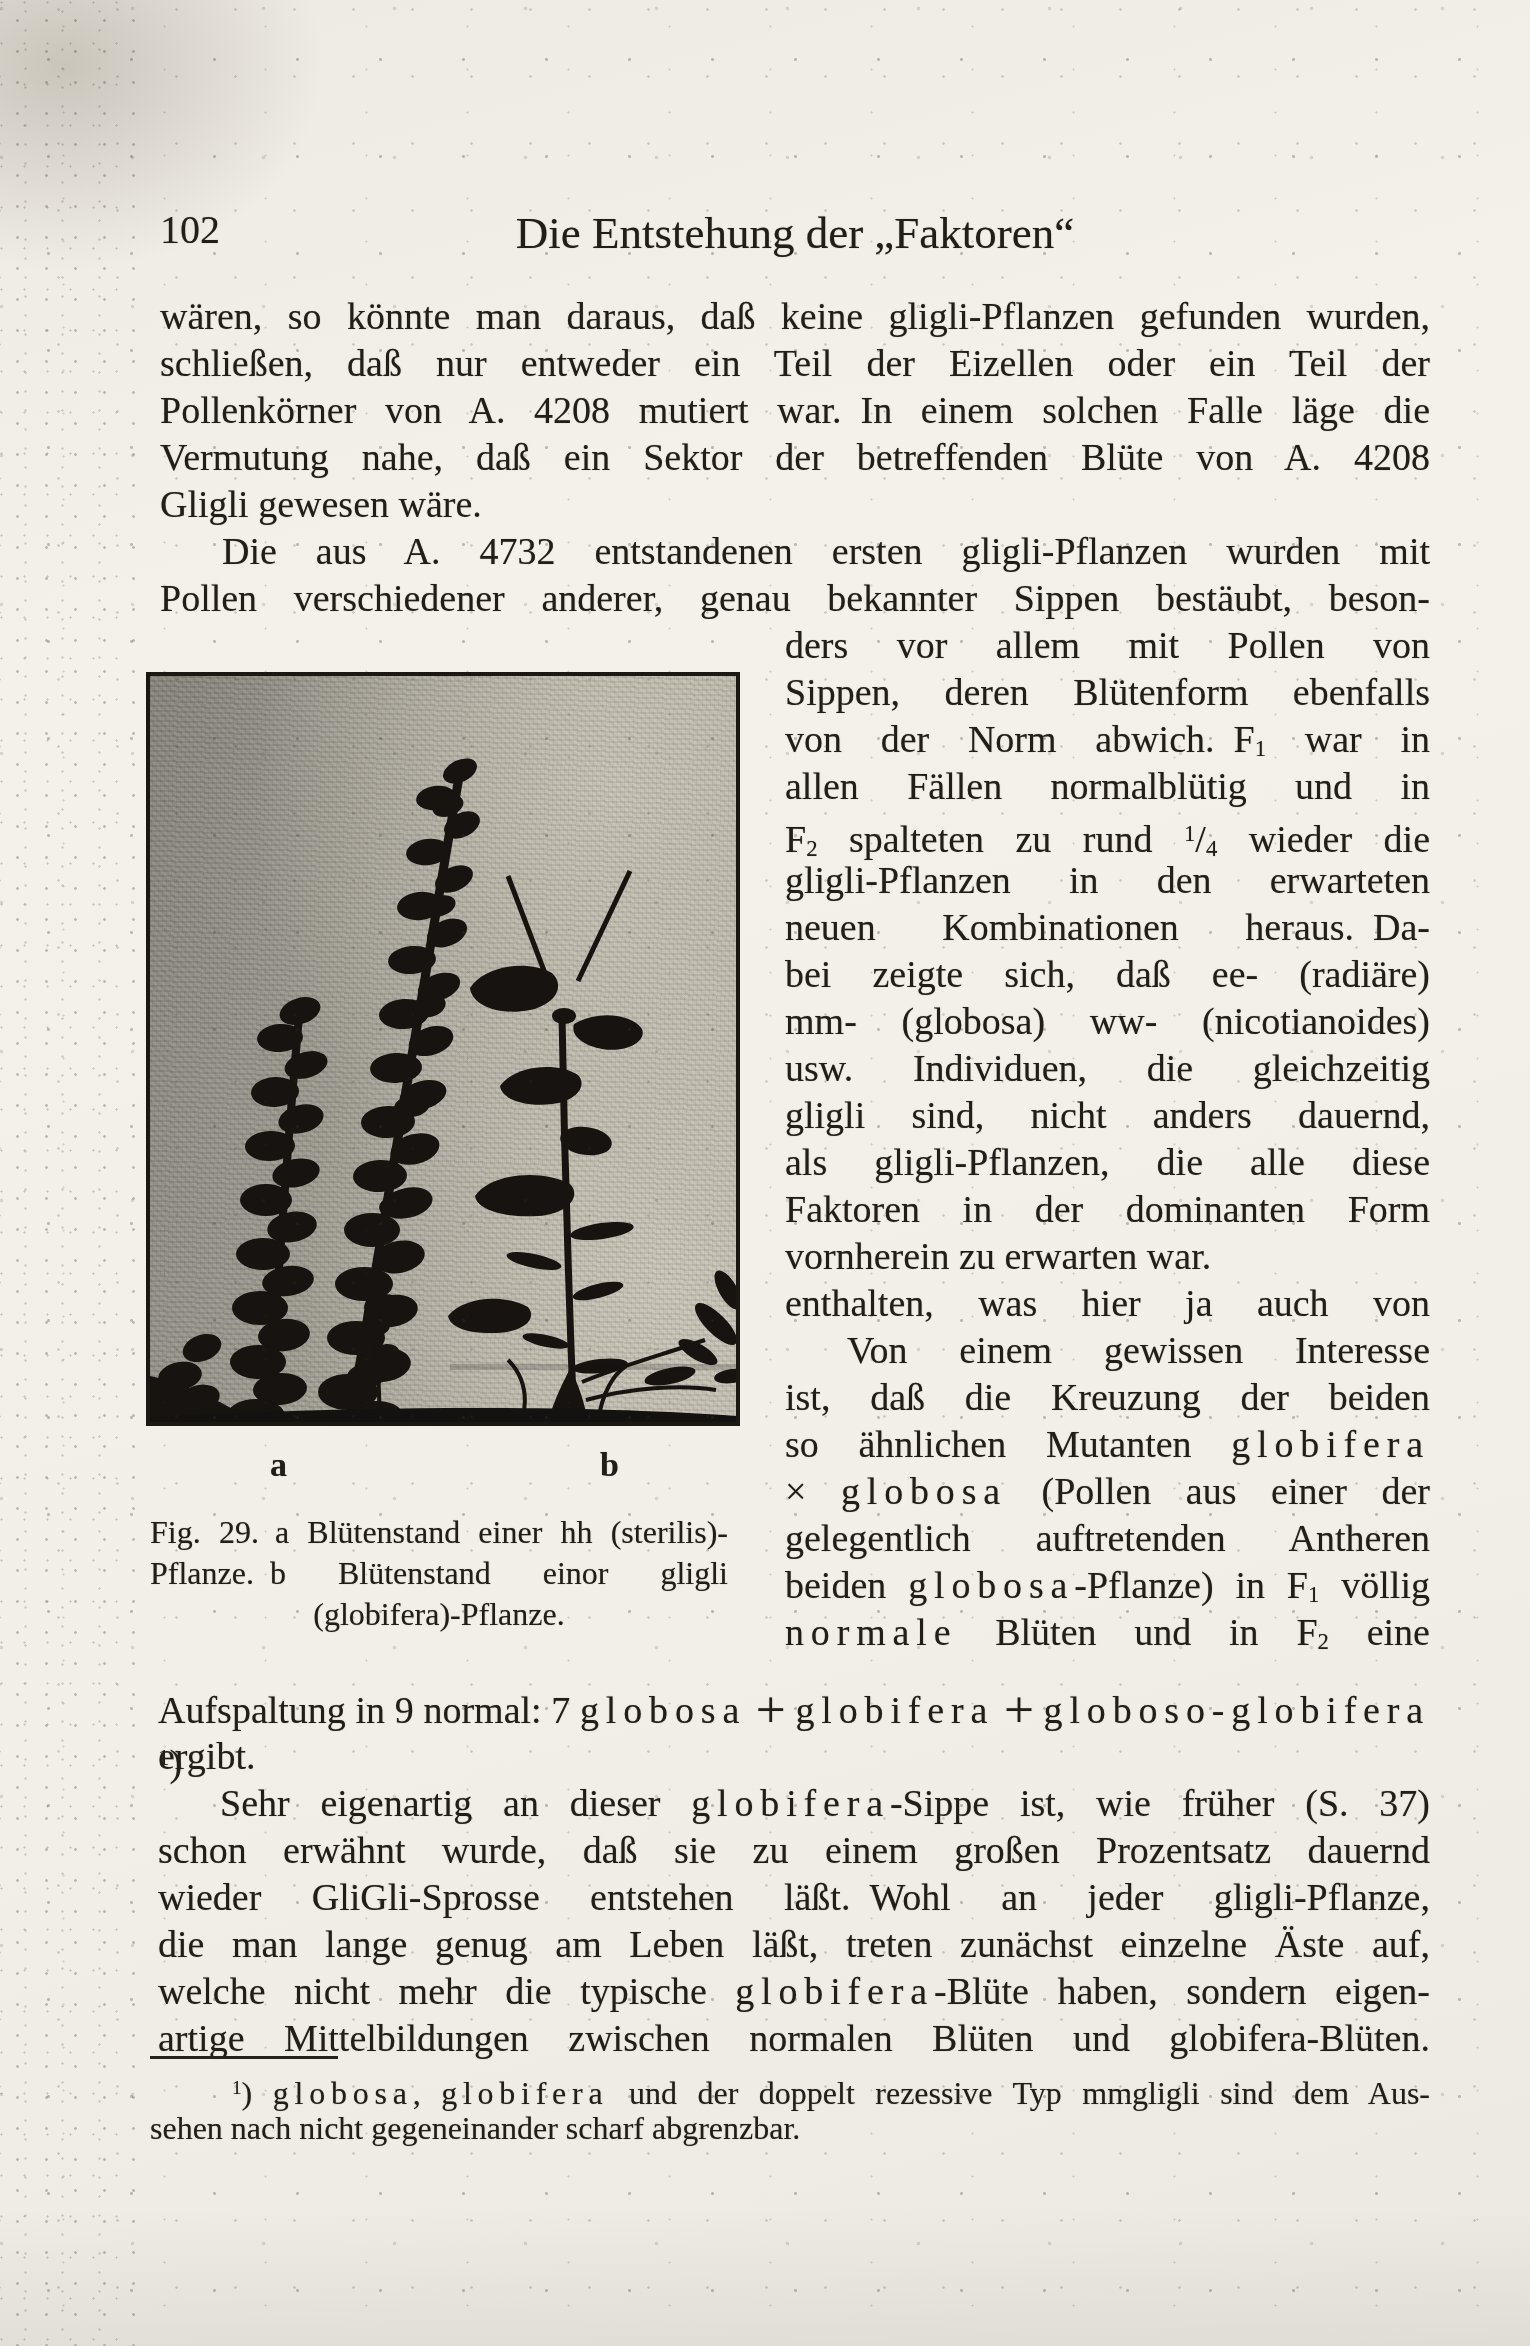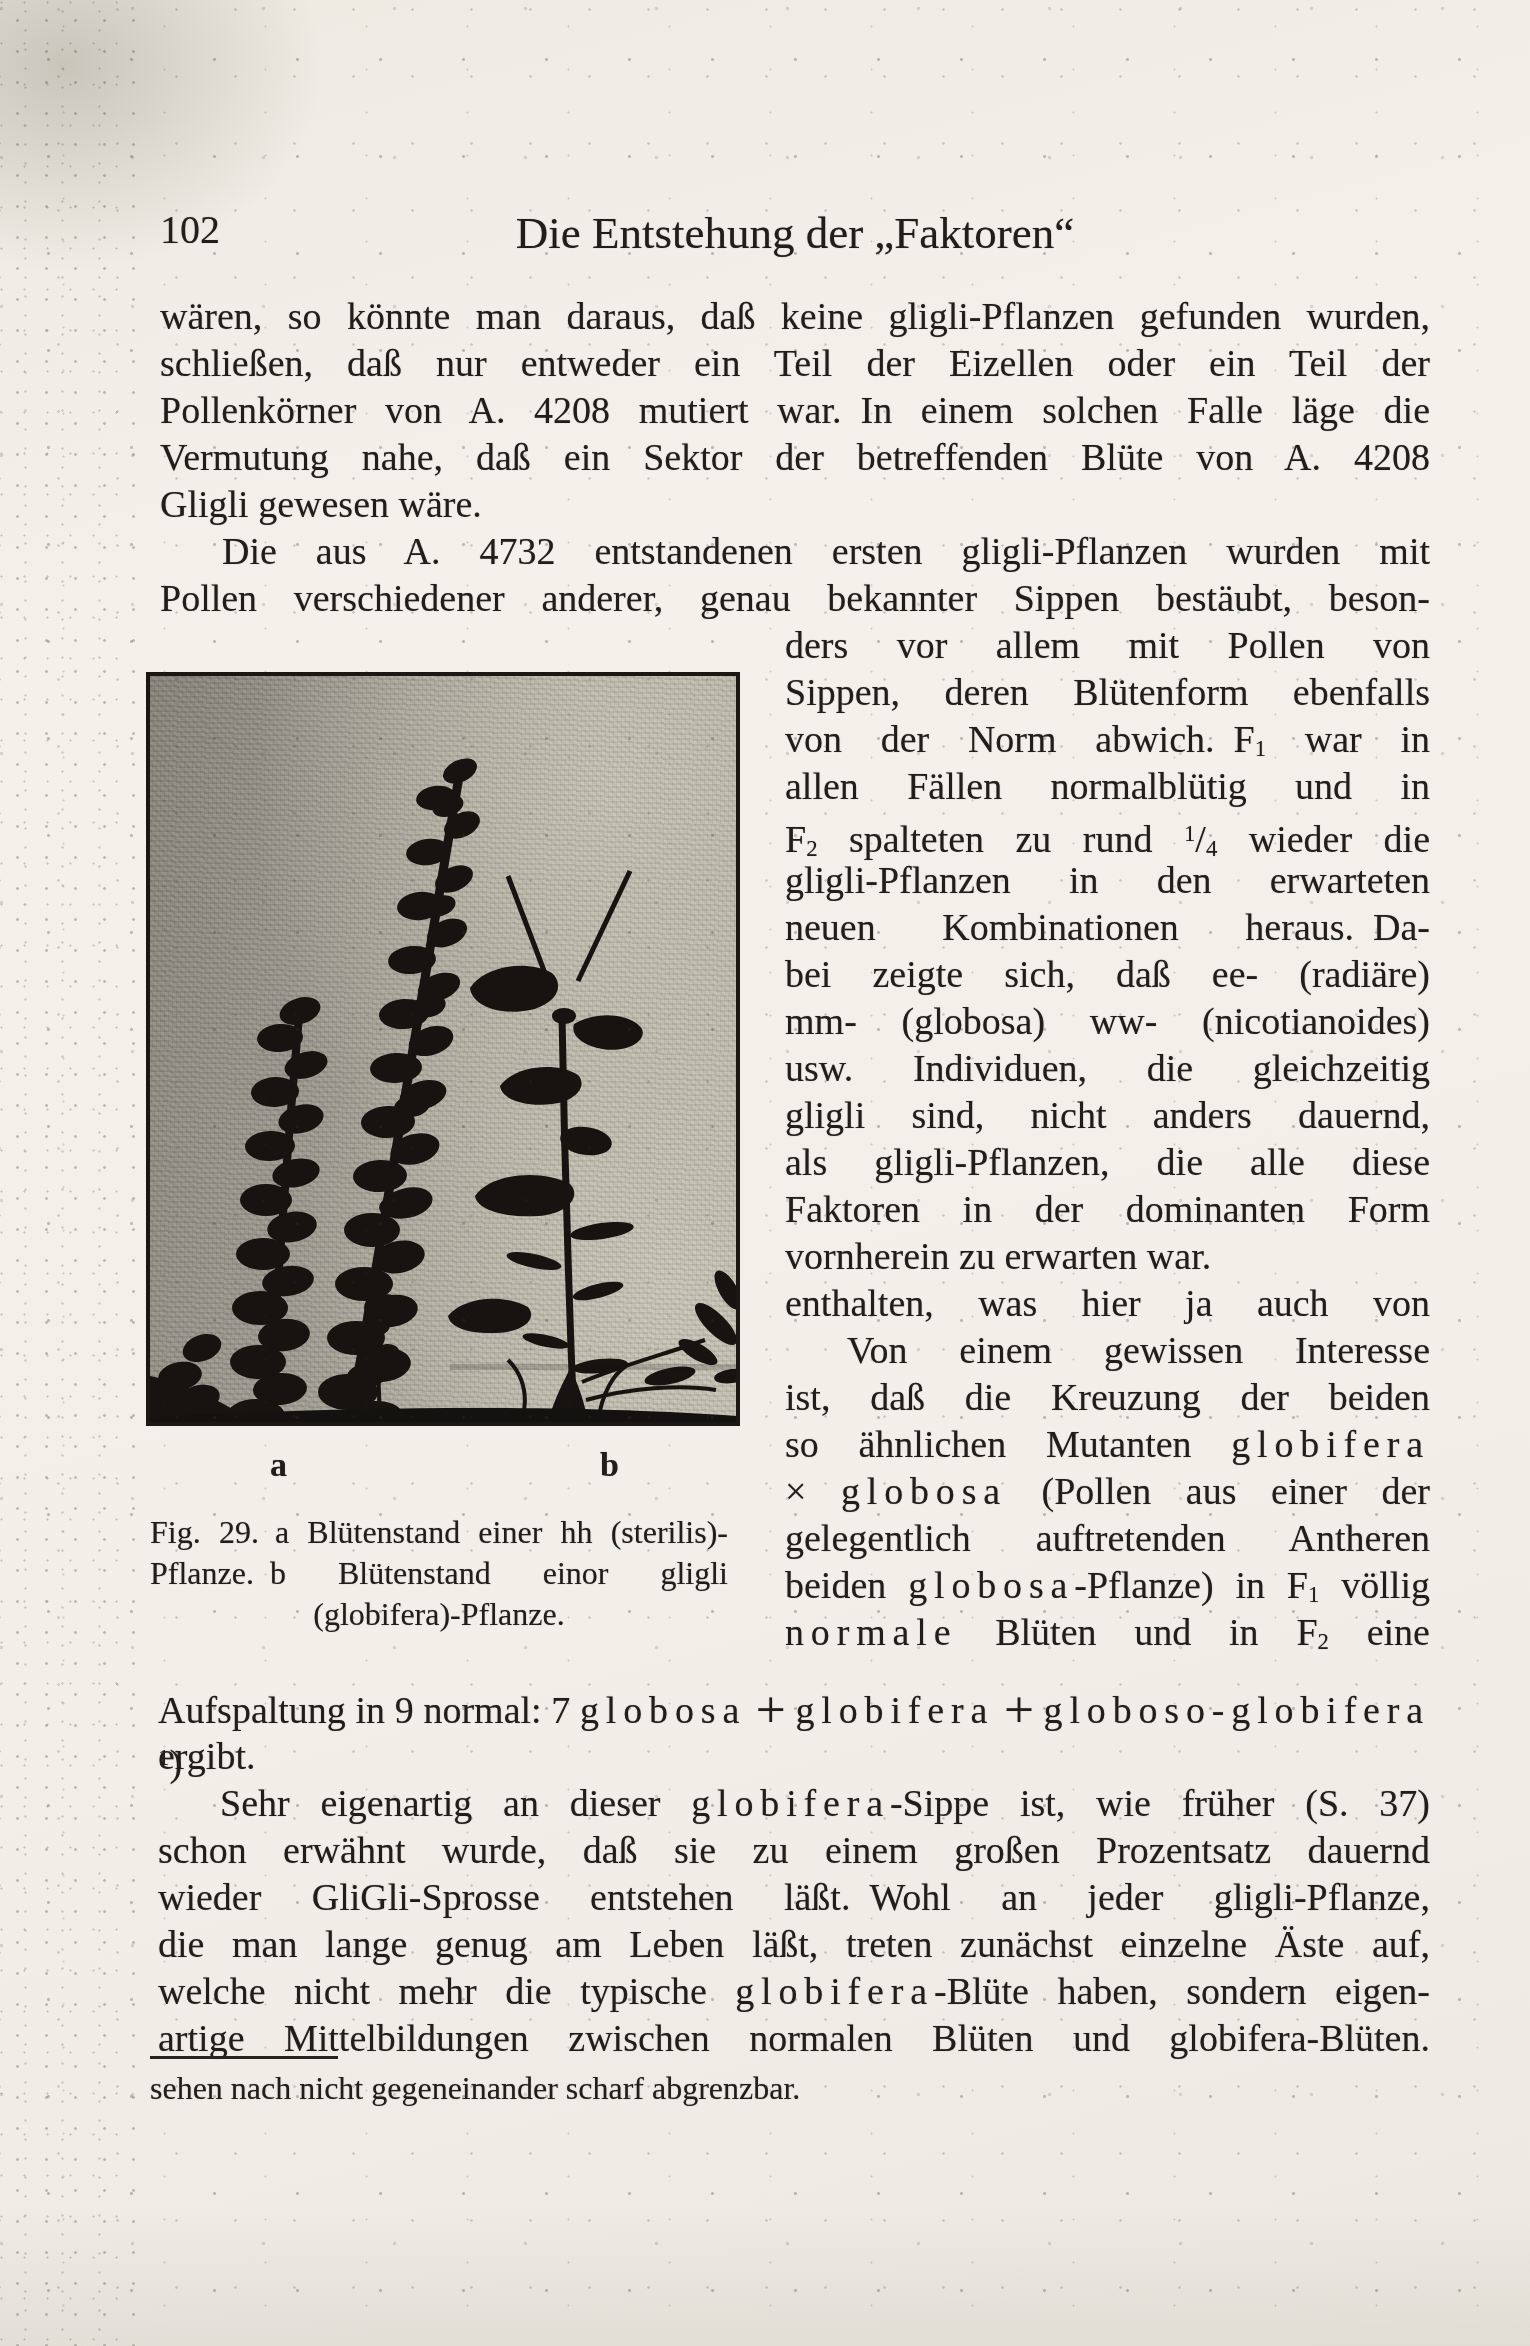--- a/index.html
+++ b/index.html
@@ -223,19 +223,20 @@
     <div class="line jl ind"><span>Sehr eigenartig an dieser </span><span class="sp">globifera</span><span>-Sippe ist, wie früher (S. 37)</span></div>
     <div class="line jl"><span>schon erwähnt wurde, daß sie zu einem großen Prozentsatz dauernd</span></div>
     <div class="line jl"><span>wieder </span><span class="b">GliGli</span><span>-Sprosse entstehen läßt. Wohl an jeder </span><span class="b">gligli</span><span>-Pflanze,</span></div>
     <div class="line jl"><span>die man lange genug am Leben läßt, treten zunächst einzelne Äste auf,</span></div>
     <div class="line jl"><span>welche nicht mehr die typische </span><span class="sp">globifera</span><span>-Blüte haben, sondern eigen-</span></div>
     <div class="line jl"><span>artige Mittelbildungen zwischen normalen Blüten und globifera-Blüten.</span></div>
   </div>
 
 <div class="fn-rule"></div>
 <div class="tblock" id="footnote">
+    <div class="line jl ind"><span class="sup">1</span><span>) </span><span class="sp">globosa</span><span>, </span><span class="sp">globifera</span><span> und der doppelt rezessive Typ </span><span class="b">mmgligli</span><span> sind dem Aus-</span></div>
     <div class="line"><span>sehen nach nicht gegeneinander scharf abgrenzbar.</span></div>
   </div>
 
 <div class="corner-smudge"></div>
 <div class="bottom-smudge"></div>
 <div class="noise-left"></div>
 <div class="noise"></div>
 
 </body></html>

